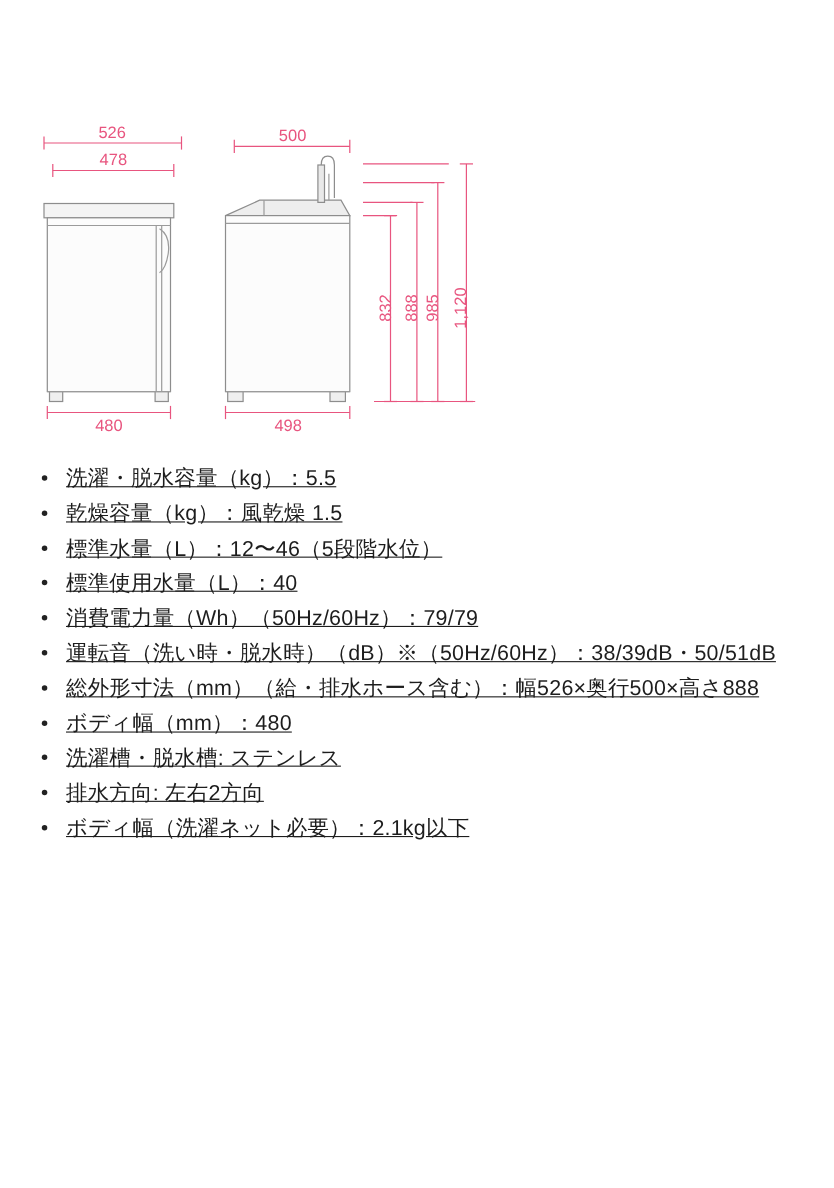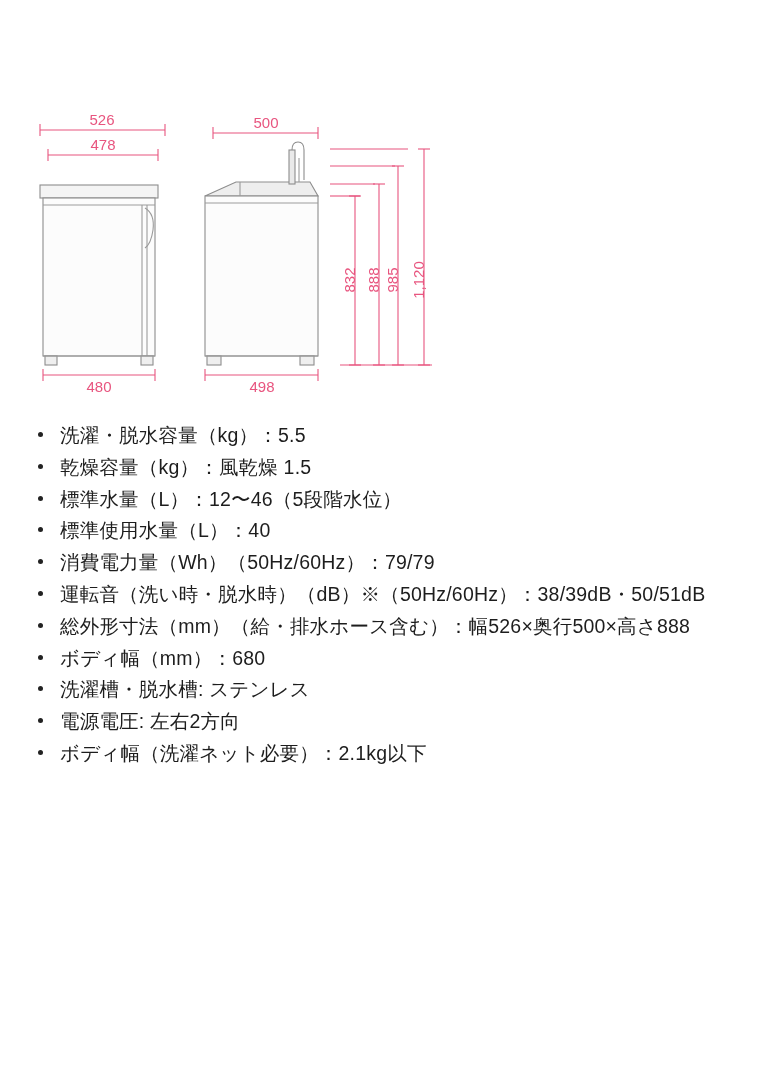--- a/index.html
+++ b/index.html
@@ -37,20 +37,21 @@
     list-style: none;
   }
   .spec-item {
     position: relative;
     font-size: 19.5px;
     line-height: 1.58;
     letter-spacing: 0.2px;
     color: #1d1d1d;
     padding-left: 26px;
     margin: 0 0 1px 0;
+    text-decoration: underline;
   }
   .spec-item::before {
     content: "";
     position: absolute;
     left: 4px;
     top: 12px;
     width: 5px;
     height: 5px;
     border-radius: 50%;
     background: #222;
@@ -157,19 +158,19 @@
   </div>
 
   <ul class="spec-list">
     <li class="spec-item">洗濯・脱水容量（kg）：5.5</li>
     <li class="spec-item">乾燥容量（kg）：風乾燥 1.5</li>
     <li class="spec-item">標準水量（L）：12〜46（5段階水位）</li>
     <li class="spec-item">標準使用水量（L）：40</li>
     <li class="spec-item">消費電力量（Wh）（50Hz/60Hz）：79/79</li>
     <li class="spec-item">運転音（洗い時・脱水時）（dB）※（50Hz/60Hz）：38/39dB・50/51dB</li>
     <li class="spec-item">総外形寸法（mm）（給・排水ホース含む）：幅526×奥行500×高さ888</li>
-    <li class="spec-item">ボディ幅（mm）：680</li>
+    <li class="spec-item">ボディ幅（mm）：480</li>
     <li class="spec-item">洗濯槽・脱水槽: ステンレス</li>
-    <li class="spec-item">電源電圧: 左右2方向</li>
+    <li class="spec-item">排水方向: 左右2方向</li>
     <li class="spec-item">ボディ幅（洗濯ネット必要）：2.1kg以下</li>
   </ul>
 
 </div>
 
 </body></html>

